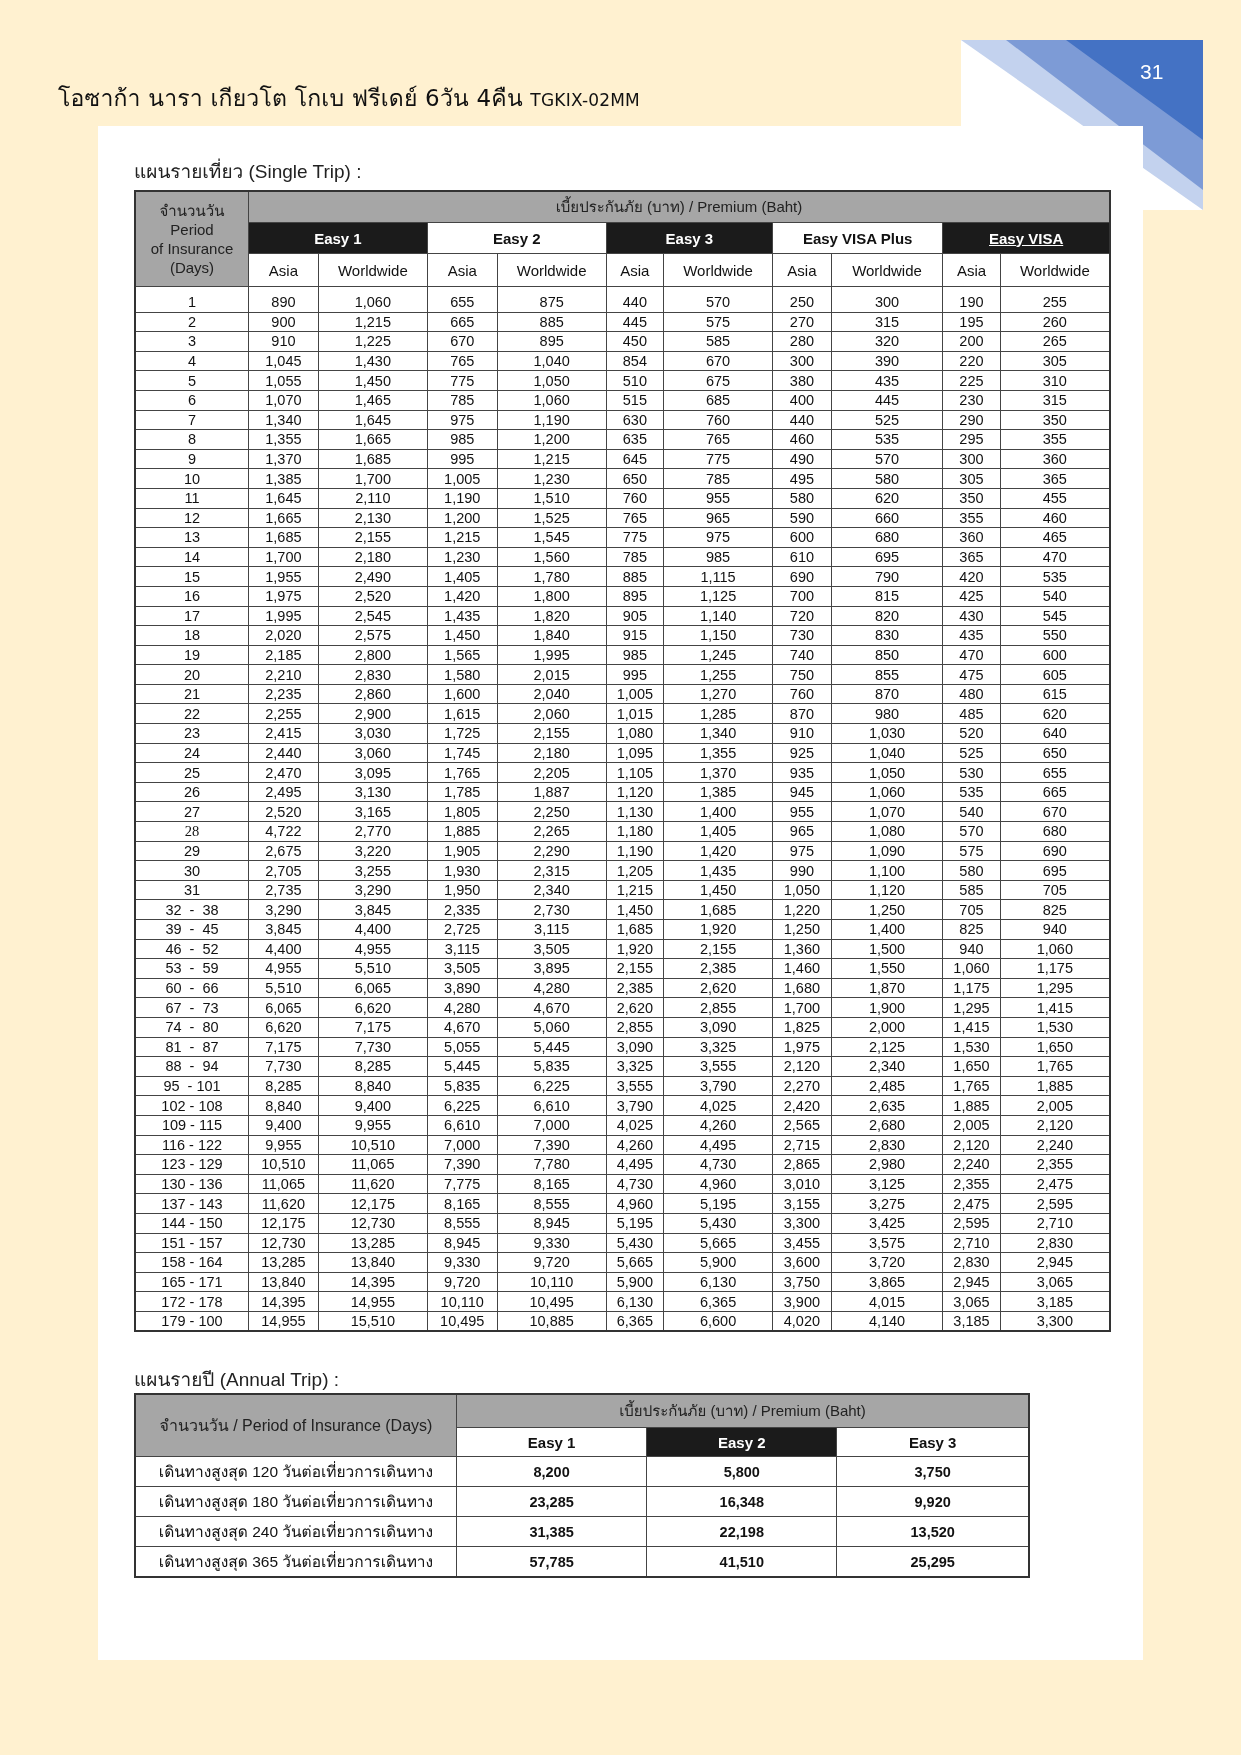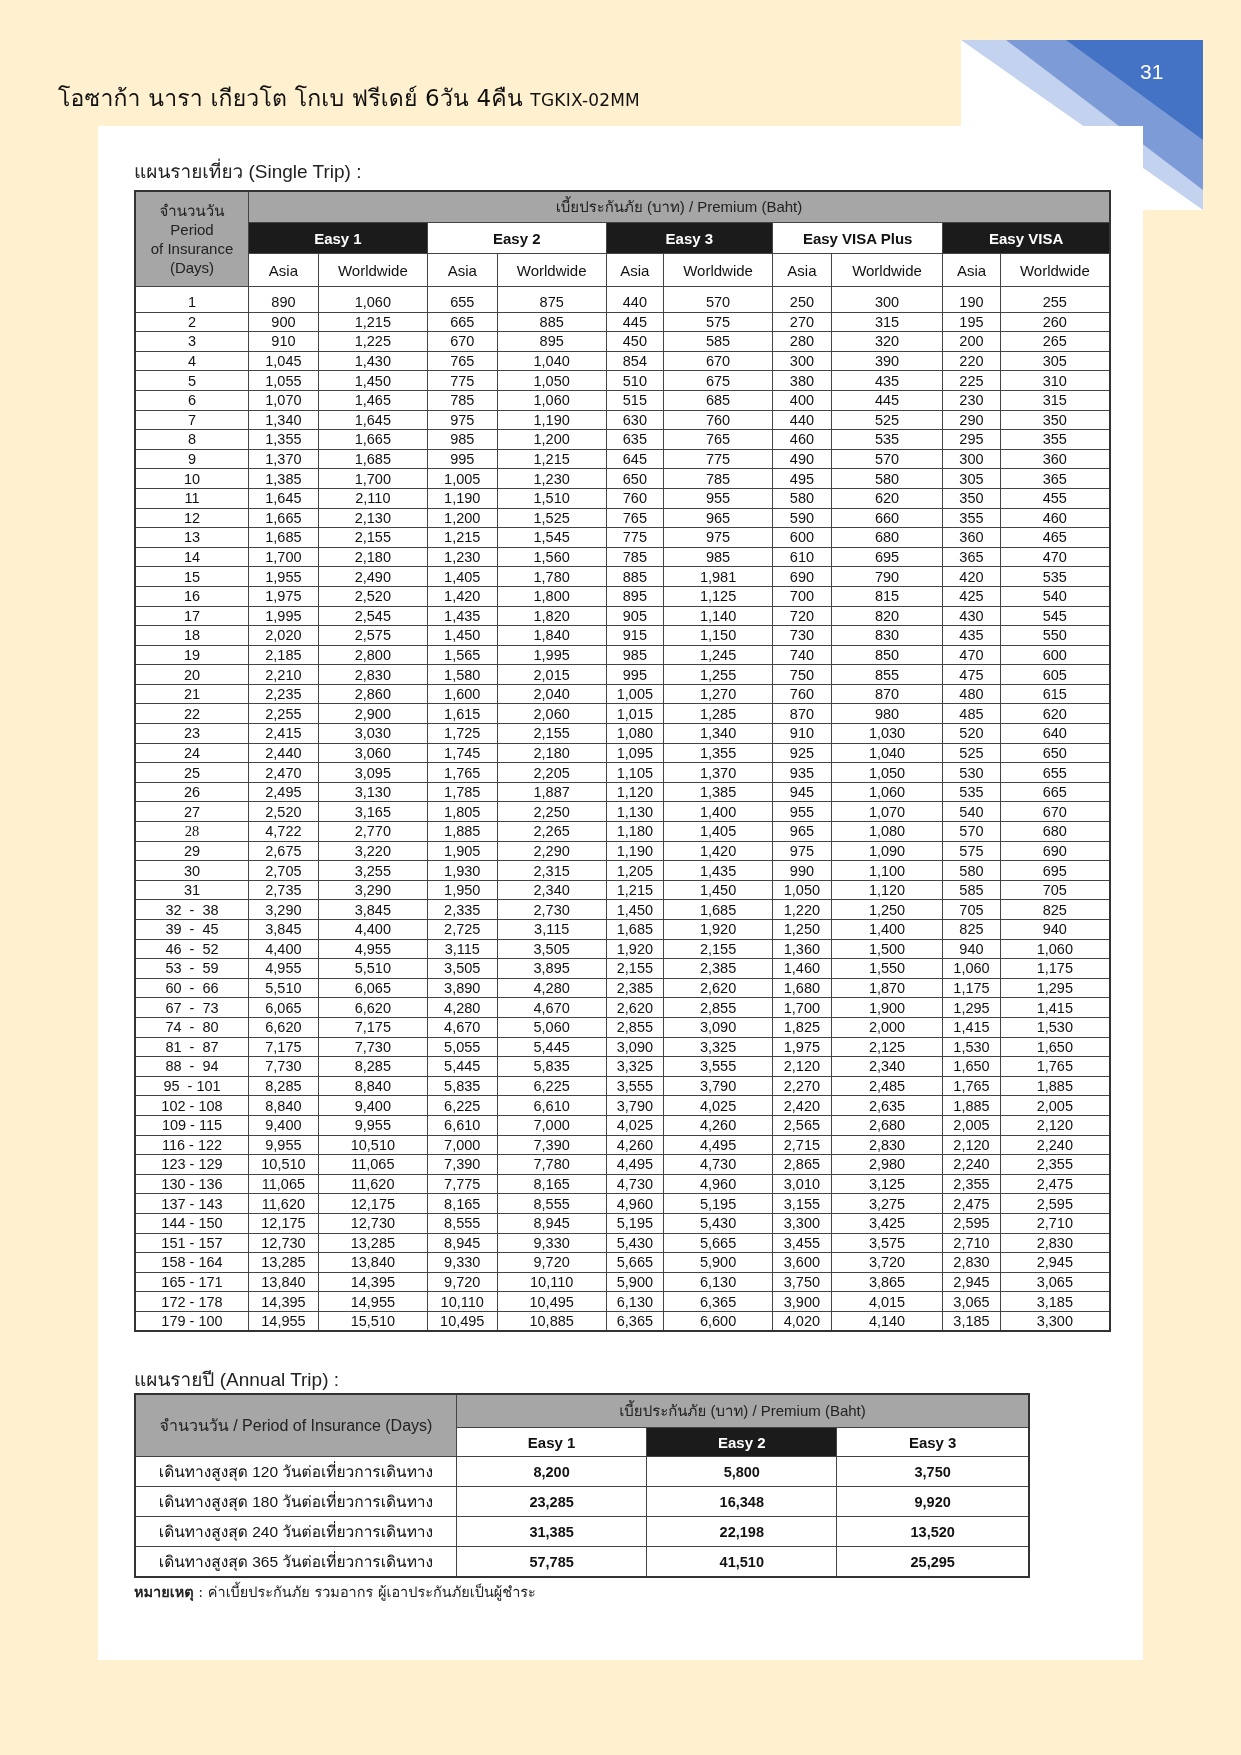--- a/index.html
+++ b/index.html
@@ -59,21 +59,21 @@
         <div>of Insurance</div>
         <div>(Days)</div>
       </th>
       <th class="hdr-grey" colspan="10" style="height:30px; font-weight:normal;">เบี้ยประกันภัย (บาท) / Premium (Baht)</th>
     </tr>
     <tr id="single-plans">
         <th colspan="2" class="hdr-dark" style="height:30px;">Easy 1</th>
         <th colspan="2" class="hdr-light" style="height:30px;">Easy 2</th>
         <th colspan="2" class="hdr-dark" style="height:30px;">Easy 3</th>
         <th colspan="2" class="hdr-light" style="height:30px;">Easy VISA Plus</th>
-        <th colspan="2" class="hdr-dark" style="height:30px;">Easy VISA</th>
+        <th colspan="2" class="hdr-dark" style="height:30px;text-decoration:underline;">Easy VISA</th>
       </tr>
     <tr class="sub" id="single-sub">
         <th>Asia</th>
         <th>Worldwide</th>
         <th>Asia</th>
         <th>Worldwide</th>
         <th>Asia</th>
         <th>Worldwide</th>
         <th>Asia</th>
         <th>Worldwide</th>
@@ -264,21 +264,21 @@
         <td style="">365</td>
         <td style="">470</td>
       </tr>
       <tr>
         <td style="white-space:pre;">15</td>
         <td style="">1,955</td>
         <td style="">2,490</td>
         <td style="">1,405</td>
         <td style="">1,780</td>
         <td style="">885</td>
-        <td style="">1,981</td>
+        <td style="">1,115</td>
         <td style="">690</td>
         <td style="">790</td>
         <td style="">420</td>
         <td style="">535</td>
       </tr>
       <tr>
         <td style="white-space:pre;">16</td>
         <td style="">1,975</td>
         <td style="">2,520</td>
         <td style="">1,420</td>
@@ -810,14 +810,13 @@
       <tr>
         <td>เดินทางสูงสุด  365 วันต่อเที่ยวการเดินทาง</td>
         <td>57,785</td>
         <td>41,510</td>
         <td>25,295</td>
       </tr>
     </tbody>
 </table>
 
 <div class="remarks">
-  <div><b>หมายเหตุ</b><span> : ค่าเบี้ยประกันภัย รวมอากร ผู้เอาประกันภัยเป็นผู้ชำระ</span></div>
 </div>
 
 </body></html>

